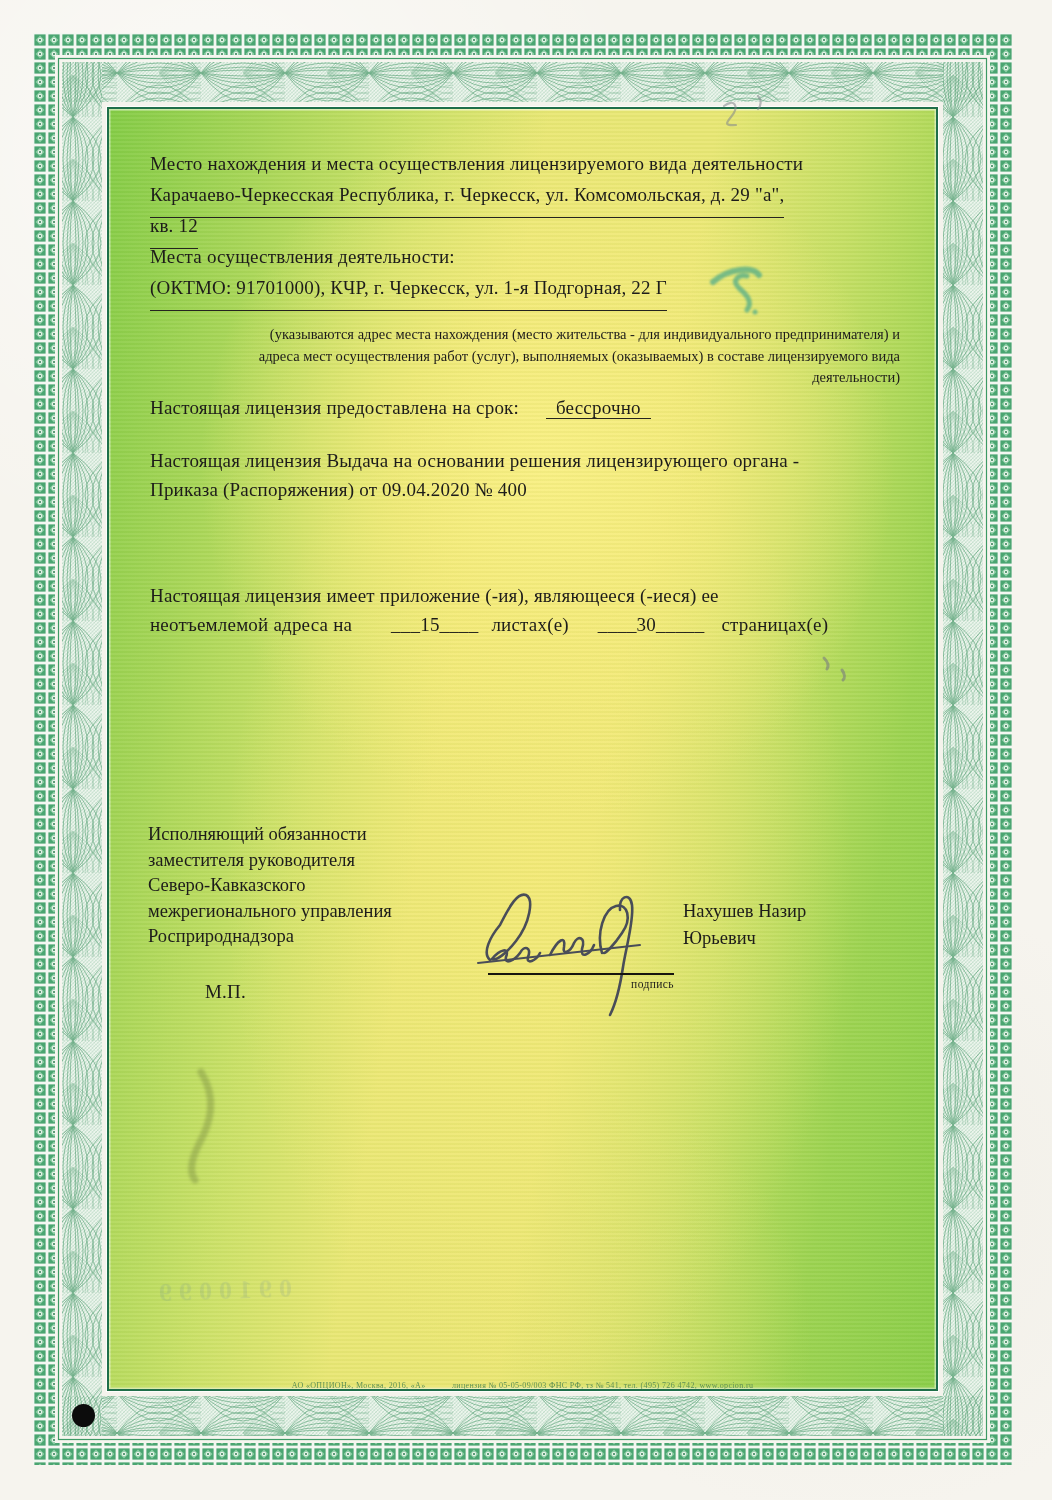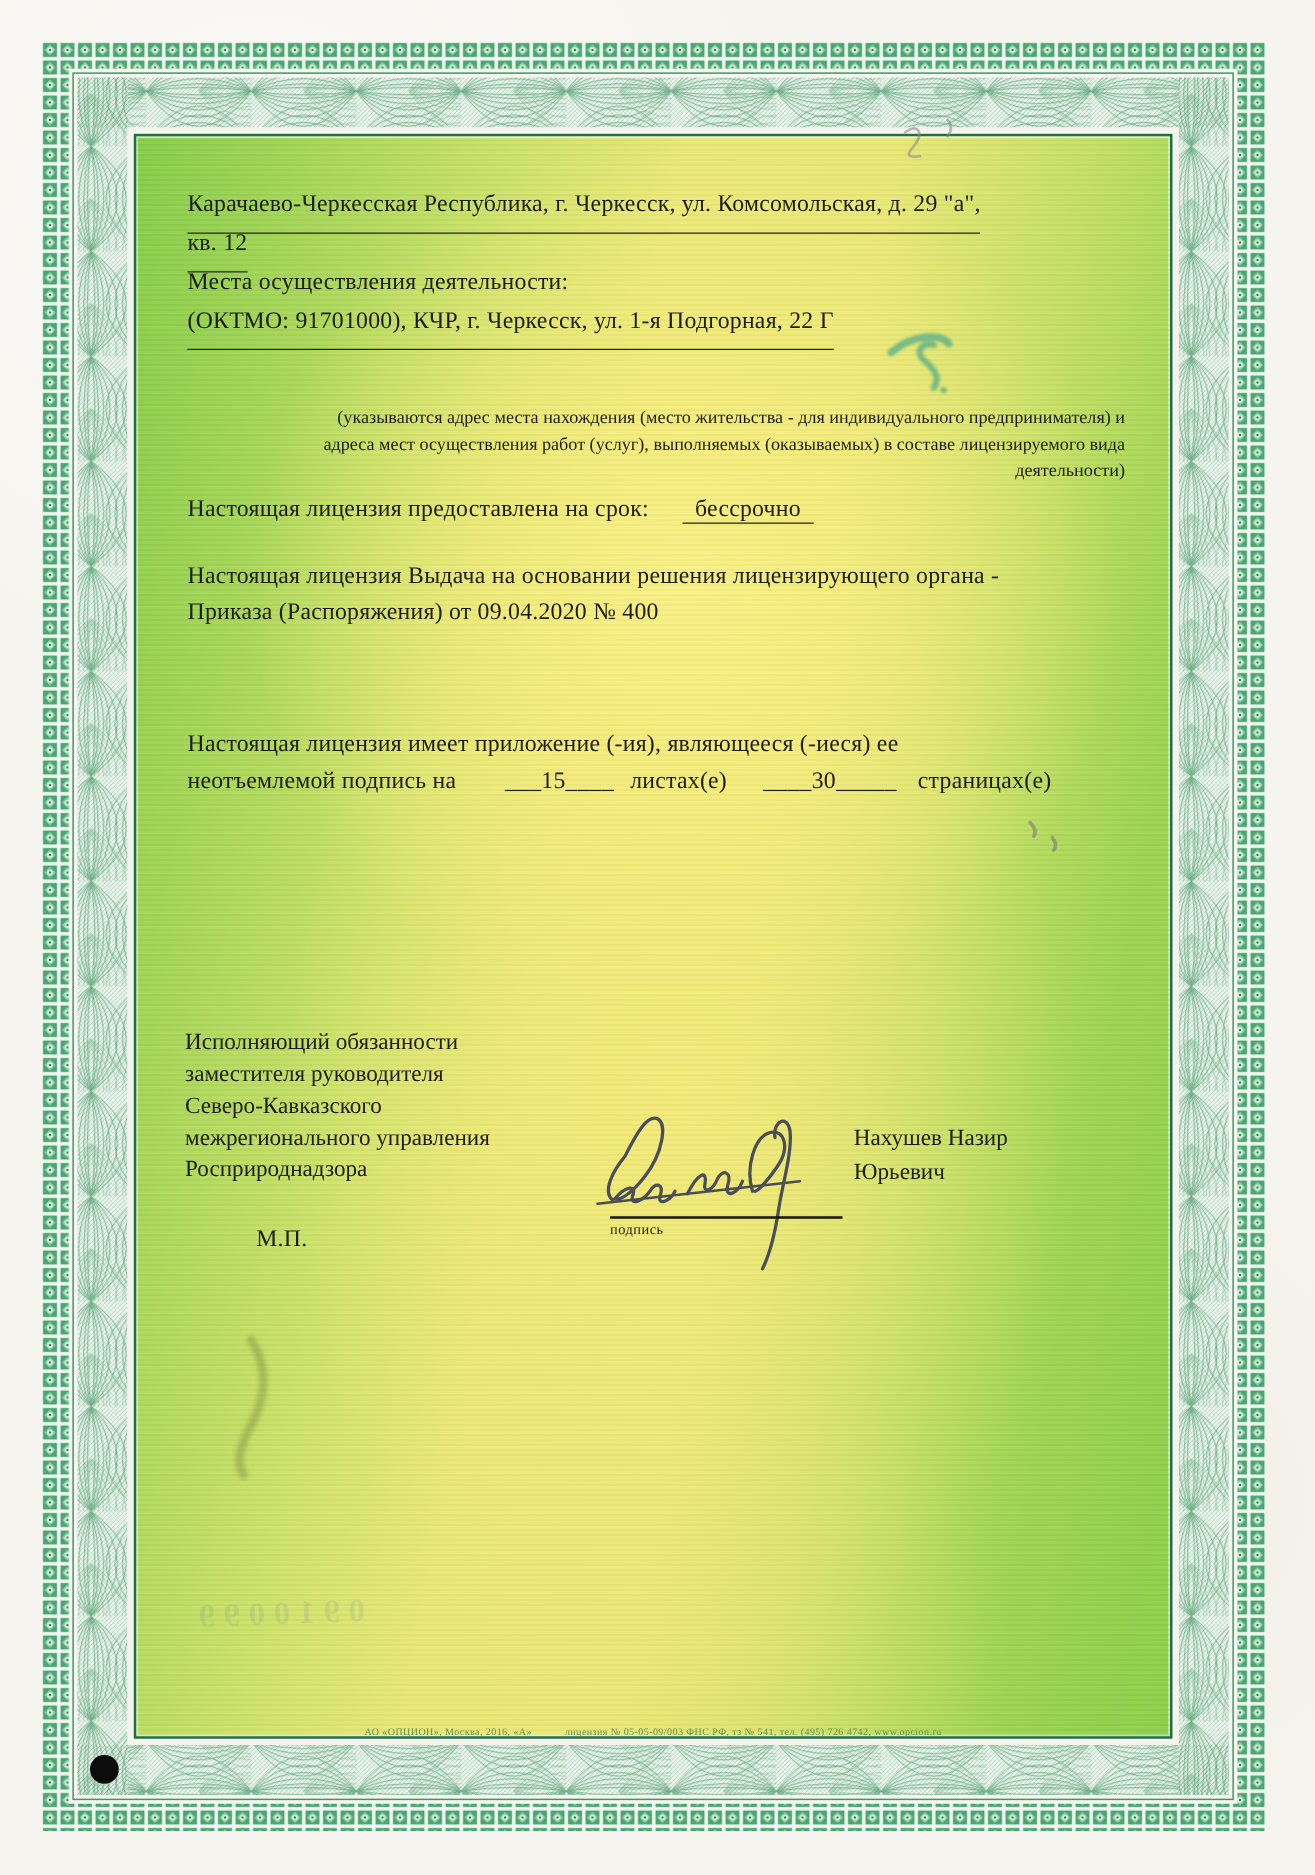--- a/index.html
+++ b/index.html
@@ -35,21 +35,21 @@
     content:"";position:absolute;inset:0;pointer-events:none;
     background:repeating-linear-gradient(180deg, rgba(255,255,255,.05) 0 2px, rgba(50,110,30,.035) 2px 4px);
   }
   .abs{position:absolute}
   .doc-text{font-size:19px;line-height:31px;letter-spacing:.2px}
   .u{border-bottom:1.6px solid #25241f;padding-bottom:12px}
   .note{font-size:14.5px;line-height:21.5px;text-align:right}
   .official{font-size:18.5px;line-height:25.5px}
   .name-block{font-size:18.5px;line-height:27px}
   .sig-line{height:2.4px;background:#17150f}
-  .sig-caption{font-size:11.5px;text-align:left;letter-spacing:.4px}
+  .sig-caption{font-size:11.5px;text-align:right;letter-spacing:.4px}
   .imprint{font-size:8px;letter-spacing:.35px;color:var(--imprint);text-align:center;white-space:nowrap}
   .imprint span{margin:0 12px}
   .ghost{
     font-size:26px;letter-spacing:7px;color:#4a6fa5;opacity:.13;
     transform:scaleX(-1) rotate(2deg);font-weight:bold;filter:blur(.6px);
   }
   .hole-punch{width:23px;height:23px;border-radius:50%;background:#0c0c0c;filter:blur(.4px)}
   svg{display:block}
 </style>
 </head>
@@ -113,20 +113,21 @@
     <rect x="29" y="1363" width="921" height="40" fill="url(#hatch)"></rect>
     <rect x="29" y="29" width="40" height="1374" fill="url(#hatch)"></rect>
     <rect x="910" y="29" width="40" height="1374" fill="url(#hatch)"></rect>
   </g>
   <rect x="69" y="69" width="841" height="1294" fill="#f4f3ec"></rect>
 </svg>
 
 <div class="content-area"></div>
 
 <div class="abs doc-text" style="left:150px;top:148px;width:742px">
+  <div>Место нахождения и места осуществления лицензируемого вида деятельности</div>
   <div><span class="u">Карачаево-Черкесская Республика, г. Черкесск, ул. Комсомольская, д. 29 "а",</span></div>
   <div><span class="u">кв. 12</span></div>
   <div>Места осуществления деятельности:</div>
   <div><span class="u">(ОКТМО: 91701000), КЧР, г. Черкесск, ул. 1-я Подгорная, 22 Г</span></div>
 </div>
 
 <div class="abs note" style="left:140px;top:324px;width:760px">
   <div>(указываются адрес места нахождения (место жительства - для индивидуального предпринимателя) и</div>
   <div>адреса мест осуществления работ (услуг), выполняемых (оказываемых) в составе лицензируемого вида</div>
   <div>деятельности)</div>
@@ -138,21 +139,21 @@
 </div>
 
 <div class="abs doc-text" style="left:150px;top:446px;width:760px;line-height:29px">
   <div>Настоящая лицензия Выдача на основании решения лицензирующего органа -</div>
   <div>Приказа (Распоряжения) от 09.04.2020 № 400</div>
 </div>
 
 <div class="abs doc-text" style="left:150px;top:582px;width:760px;line-height:28.5px">
   <div>Настоящая лицензия имеет приложение (-ия), являющееся (-иеся) ее</div>
   <div>
-    <span>неотъемлемой подпись на</span>
+    <span>неотъемлемой адреса на</span>
     <span style="margin-left:34px">___15____</span>
     <span style="margin-left:8px">листах(е)</span>
     <span style="margin-left:24px">____30_____</span>
     <span style="margin-left:12px">страницах(е)</span>
   </div>
 </div>
 
 <div class="abs official" style="left:148px;top:822px;width:330px">
   <div>Исполняющий обязанности</div>
   <div>заместителя руководителя</div>

